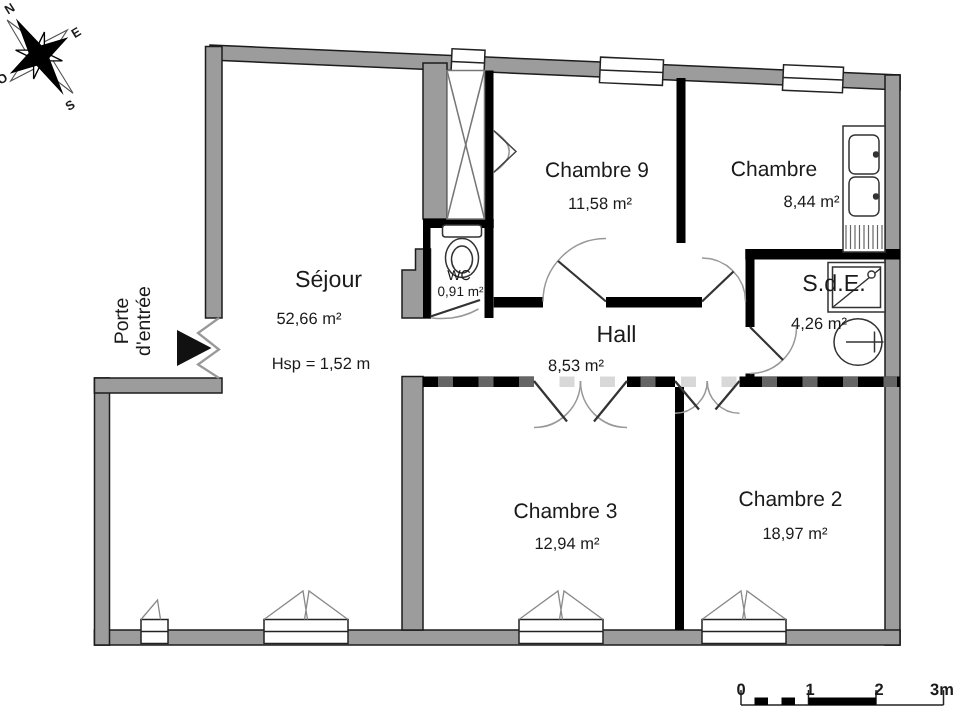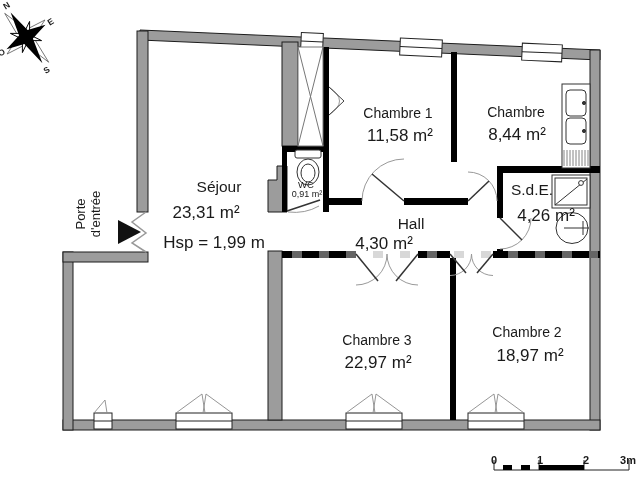--- a/index.html
+++ b/index.html
@@ -2,21 +2,21 @@
 <html><head>
 <meta charset="utf-8">
 <style>
   html,body{margin:0;padding:0;background:#fff;}
   #stage{position:relative;width:640px;height:480px;background:#ffffff;overflow:hidden;
          font-family:"Liberation Sans", sans-serif;color:#1a1a1a;}
   .lbl{position:absolute;transform:translate(-50%,-50%);white-space:nowrap;
        font-family:"Liberation Sans", sans-serif;color:#1a1a1a;text-align:center;}
   .room-name{font-size:14px;}
   .room-name.big{font-size:15.5px;margin-left:16px;}
-  .room-area{font-size:17px;}
+  .room-area{font-size:11px;}
   .tiny{font-size:9.5px;}
   .tiny2{font-size:9px;}
   .rot{transform:translate(-50%,-50%) rotate(-90deg);line-height:1.15;font-size:13px;}
   .scale-num{font-size:11px;font-weight:700;transform:translate(-50%,-100%);}
   svg{position:absolute;left:0;top:0;}
 </style>
 </head>
 <body>
 
 <div id="stage">
@@ -174,37 +174,37 @@
     <line x1="539" y1="460" x2="539" y2="470" stroke="#222" stroke-width="1"></line>
     <line x1="584" y1="460" x2="584" y2="470" stroke="#222" stroke-width="1"></line>
     <line x1="629" y1="460" x2="629" y2="470" stroke="#222" stroke-width="1"></line>
     <rect x="503" y="465" width="9" height="5" fill="#000"></rect>
     <rect x="521" y="465" width="9" height="5" fill="#000"></rect>
     <rect x="539" y="465" width="45" height="5" fill="#000"></rect>
   </g>
 </svg>
 
   <div class="lbl room-name big" style="left:203px;top:187px;">Séjour</div>
-  <div class="lbl room-area" style="left:206px;top:213px;">23,31 m²</div>
-  <div class="lbl room-area" style="left:214px;top:243px;">Hsp = 1,99 m</div>
-
-  <div class="lbl room-name" style="left:398px;top:113px;">Chambre 1</div>
+  <div class="lbl room-area" style="left:206px;top:213px;">52,66 m²</div>
+  <div class="lbl room-area" style="left:214px;top:243px;">Hsp = 1,52 m</div>
+
+  <div class="lbl room-name" style="left:398px;top:113px;">Chambre 9</div>
   <div class="lbl room-area" style="left:400px;top:136px;">11,58 m²</div>
 
   <div class="lbl room-name" style="left:516px;top:112px;">Chambre</div>
-  <div class="lbl room-area" style="left:517px;top:135px;text-align:right;">8,44 m²</div>
-
-  <div class="lbl room-name big" style="left:516px;top:190px;text-align:right;">S.d.E.</div>
+  <div class="lbl room-area" style="left:541px;top:135px;text-align:right;">8,44 m²</div>
+
+  <div class="lbl room-name big" style="left:540px;top:190px;text-align:right;">S.d.E.</div>
   <div class="lbl room-area" style="left:546px;top:216px;">4,26 m²</div>
 
   <div class="lbl room-name big" style="left:395px;top:224px;">Hall</div>
-  <div class="lbl room-area" style="left:384px;top:244px;">4,30 m²</div>
+  <div class="lbl room-area" style="left:384px;top:244px;">8,53 m²</div>
 
   <div class="lbl room-name" style="left:377px;top:340px;">Chambre 3</div>
-  <div class="lbl room-area" style="left:378px;top:363px;">22,97 m²</div>
+  <div class="lbl room-area" style="left:378px;top:363px;">12,94 m²</div>
 
   <div class="lbl room-name" style="left:527px;top:332px;">Chambre 2</div>
   <div class="lbl room-area" style="left:530px;top:356px;">18,97 m²</div>
 
   <div class="lbl tiny" style="left:306px;top:184px;">WC</div>
   <div class="lbl tiny2" style="left:307px;top:194px;">0,91 m²</div>
 
   <div class="lbl rot" style="left:89px;top:214px;">
     <div>Porte</div>
     <div>d'entrée</div>

